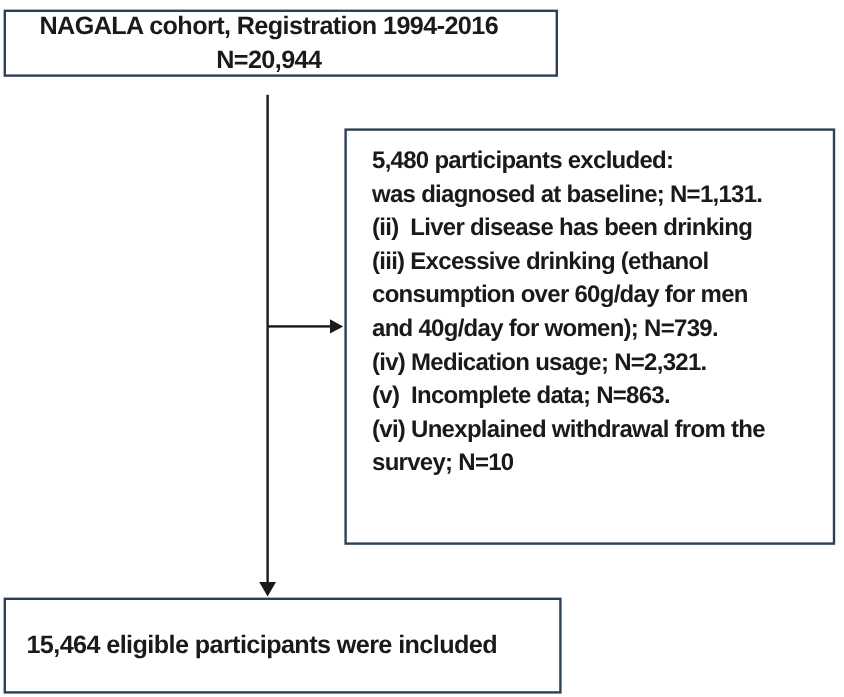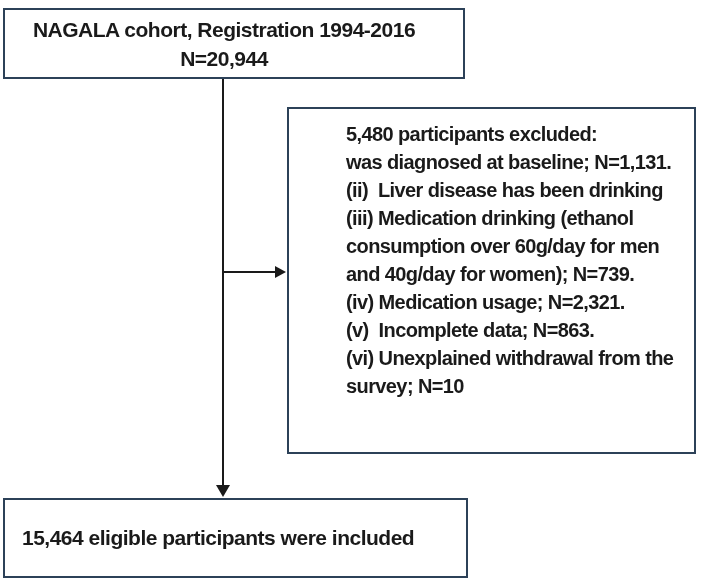--- a/index.html
+++ b/index.html
@@ -16,33 +16,33 @@
     background: #ffffff;
   }
   .box {
     position: absolute;
     background: #ffffff;
     border: 2px solid #2c4158;
     color: #1a1a1a;
     font-weight: 700;
   }
   .box--top {
-    left: 3px; top: 8px; width: 462px; height: 71px;
+    left: 3px; top: 8px; width: 462px; height: 56px;
     display: flex; flex-direction: column;
     justify-content: center; align-items: center;
     padding-right: 20px;
     font-size: 21px; line-height: 29px; letter-spacing: -0.5px;
     text-align: center;
   }
   .box--excl {
     left: 287px; top: 107px; width: 409px; height: 347px;
     padding: 11px 4px 0 21px;
     font-size: 20px; line-height: 28px; letter-spacing: -0.6px;
   }
-  .box--excl .line { white-space: pre; margin-left: 36px; }
+  .box--excl .line { white-space: pre; }
   .box--bottom {
     left: 3px; top: 498px; width: 465px; height: 80px;
     display: flex; align-items: center;
     padding-left: 17px;
     font-size: 21px; letter-spacing: -0.5px;
     white-space: nowrap;
   }
   .nowrap { white-space: nowrap; }
   
   .vline {
@@ -86,21 +86,21 @@
 
   <div class="vline"></div>
   <div class="arrow-down"></div>
   <div class="hline"></div>
   <div class="arrow-right"></div>
 
   <div class="box box--excl">
     <div class="line">5,480 participants excluded:</div>
     <div class="line">was diagnosed at baseline; N=1,131.</div>
     <div class="line">(ii)  Liver disease has been drinking</div>
-    <div class="line">(iii) Medication drinking (ethanol</div>
+    <div class="line">(iii) Excessive drinking (ethanol</div>
     <div class="line">consumption over 60g/day for men</div>
     <div class="line">and 40g/day for women); N=739.</div>
     <div class="line">(iv) Medication usage; N=2,321.</div>
     <div class="line">(v)  Incomplete data; N=863.</div>
     <div class="line">(vi) Unexplained withdrawal from the</div>
     <div class="line">survey; N=10</div>
   </div>
 
   <div class="box box--bottom">
     <div>15,464 eligible participants were included</div>

